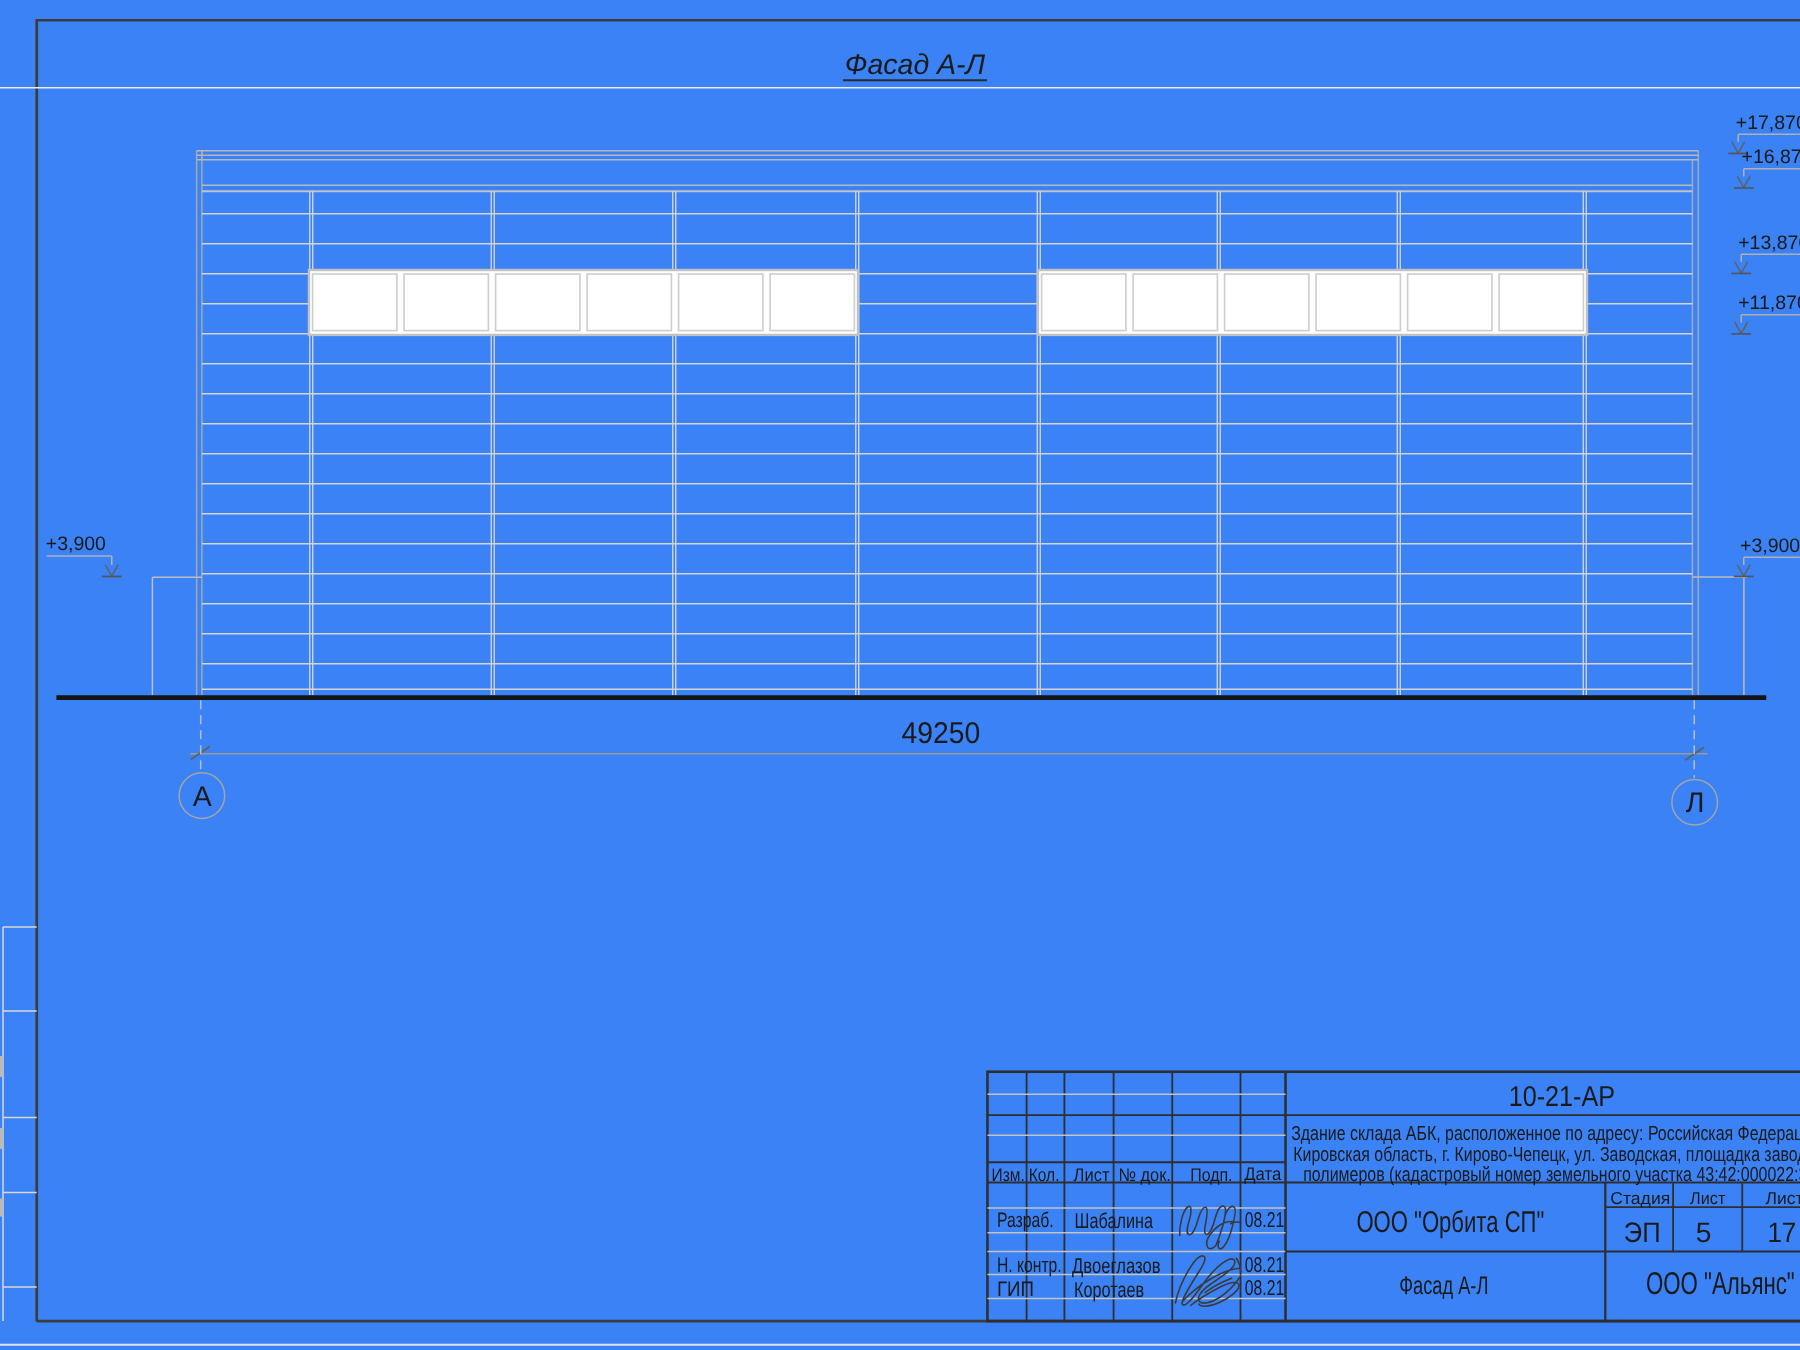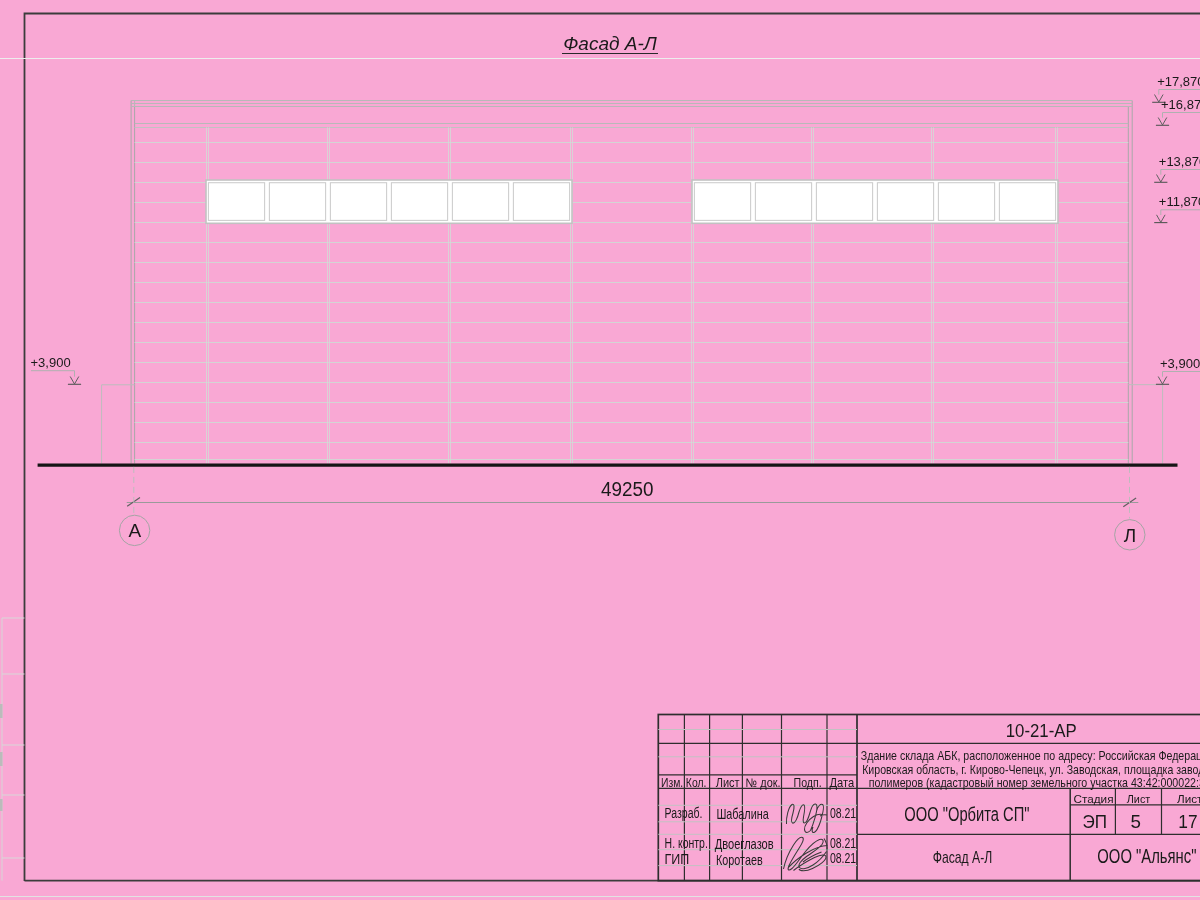--- a/index.html
+++ b/index.html
@@ -1,14 +1,14 @@
 <!DOCTYPE html>
 <html><head><meta charset="utf-8"><title>Фасад А-Л</title><style>
 html,body{margin:0;padding:0;background:#ffffff;}
-#sheet{position:relative;width:1200px;height:900px;overflow:hidden;background:#f9a8d4;font-family:"Liberation Sans",sans-serif;}
+#sheet{position:relative;width:1200px;height:900px;overflow:hidden;background:#3b82f6;font-family:"Liberation Sans",sans-serif;}
 svg{position:absolute;top:0;left:0;display:block;font-family:"Liberation Sans",sans-serif;transform:translateZ(0);}
 </style></head><body>
 <div id="sheet">
 <svg width="1200" height="900" viewBox="0 0 1200 900">
 
 <path d="M 24.5 881 L 24.5 13.5 L 1200 13.5" fill="none" stroke="#3c3c3c" stroke-width="1.8"></path>
 
 <line x1="24.5" y1="880.7" x2="1200" y2="880.7" stroke="#3c3c3c" stroke-width="1.8"></line>
 <line x1="0" y1="58.5" x2="1200" y2="58.5" stroke="#ededed" stroke-width="1"></line>
 <line x1="0" y1="896.5" x2="1200" y2="896.5" stroke="#e2e2e2" stroke-width="1.2"></line>

